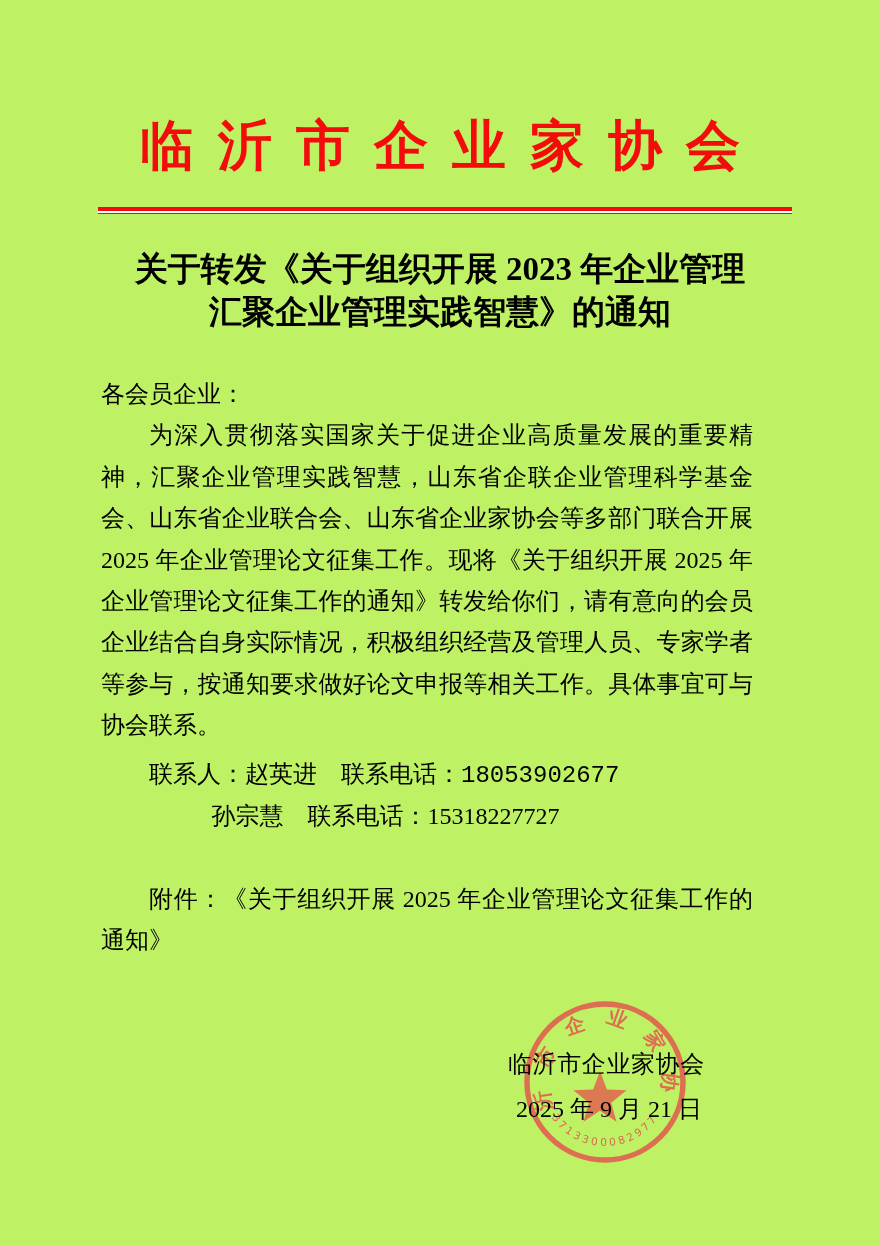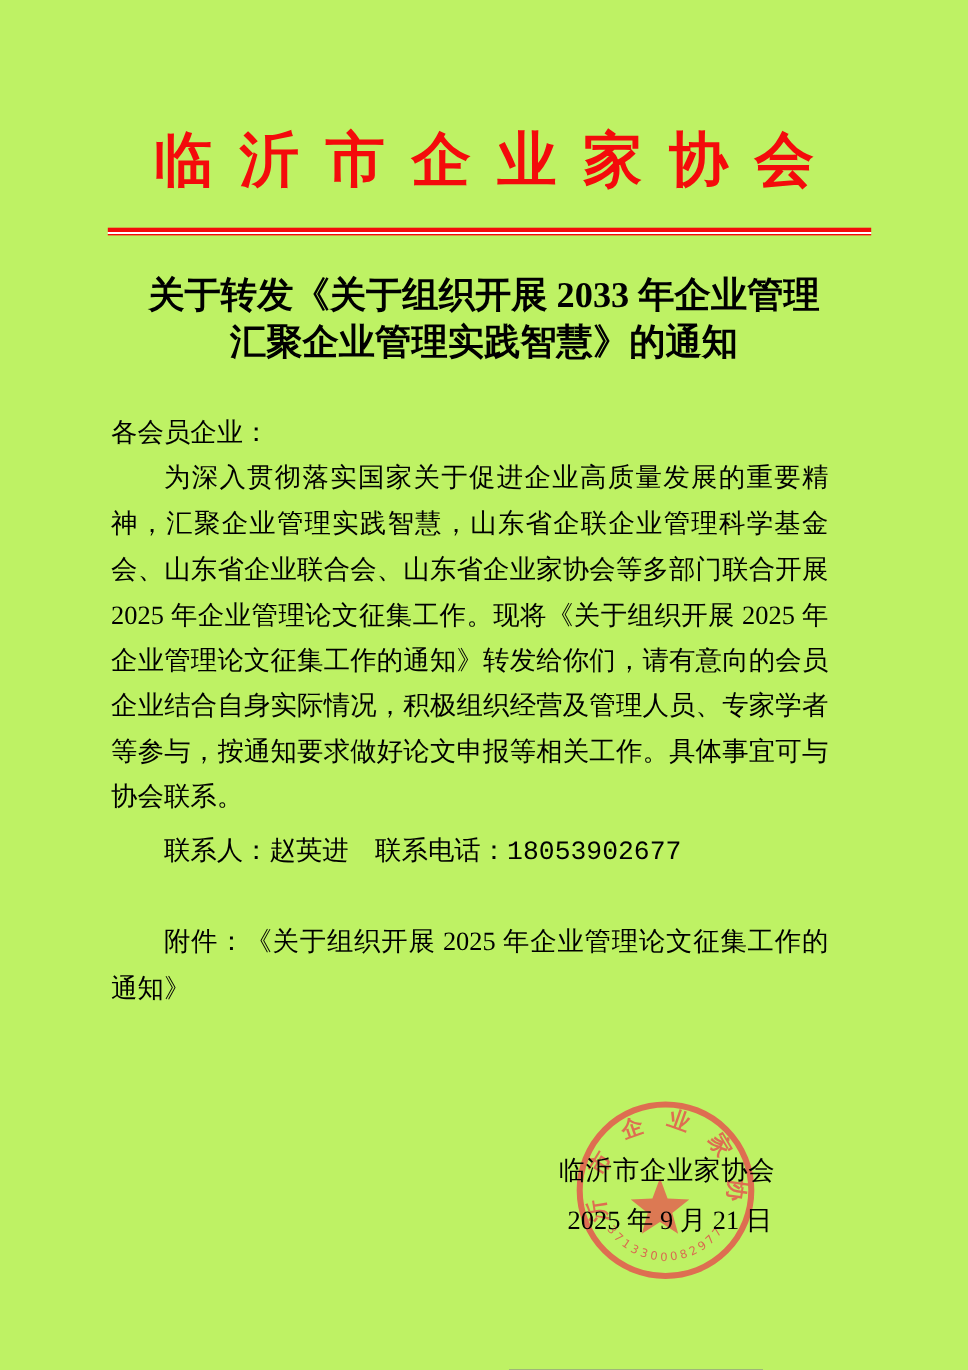--- a/index.html
+++ b/index.html
@@ -72,28 +72,29 @@
 </head>
 <body>
 
 <div class="page">
 
   <div class="letterhead">临沂市企业家协会</div>
 
   <div class="red-rule"></div>
 
   <div class="doc-title">
-    <div>关于转发《关于组织开展 2033 年企业管理</div>
+    <div>关于转发《关于组织开展 2023 年企业管理</div>
     <div>汇聚企业管理实践智慧》的通知</div>
   </div>
 
   <div class="body-block">
     <div class="greeting">各会员企业：</div>
     <p class="para">为深入贯彻落实国家关于促进企业高质量发展的重要精神，汇聚企业管理实践智慧，山东省企联企业管理科学基金会、山东省企业联合会、山东省企业家协会等多部门联合开展 2025 年企业管理论文征集工作。现将《关于组织开展 2025 年企业管理论文征集工作的通知》转发给你们，请有意向的会员企业结合自身实际情况，积极组织经营及管理人员、专家学者等参与，按通知要求做好论文申报等相关工作。具体事宜可与协会联系。</p>
     <div class="contact-1">联系人：赵英进　联系电话：18053902677</div>
+    <div class="contact-2">孙宗慧　联系电话：15318227727</div>
     <p class="attachment">附件：《关于组织开展 2025 年企业管理论文征集工作的通知》</p>
   </div>
 
   <svg class="seal" viewBox="0 0 180 180" xmlns="http://www.w3.org/2000/svg">
     <circle class="ring" cx="90" cy="90" r="78" stroke="#e4574e"></circle>
     <path id="sealArcTop" d="M 36.4 109.5 A 57 57 0 1 1 143.6 109.5" fill="none"></path>
     <path id="sealArcBottom" d="M 26 90 A 64 64 0 0 0 154 90" fill="none"></path>
     <path fill="#e4574e" fill-opacity="0.92" d="M85,79 L91.9,97.5 L111.6,98.35 L96.2,110.65 L101.5,129.65 L85,118.8 L68.5,129.65 L73.8,110.65 L58.4,98.35 L78.1,97.5 Z"></path>
     <text class="seal-text" fill="#e4574e">
       <textPath href="#sealArcTop" startOffset="50%" text-anchor="middle">临沂市企业家协会</textPath>

